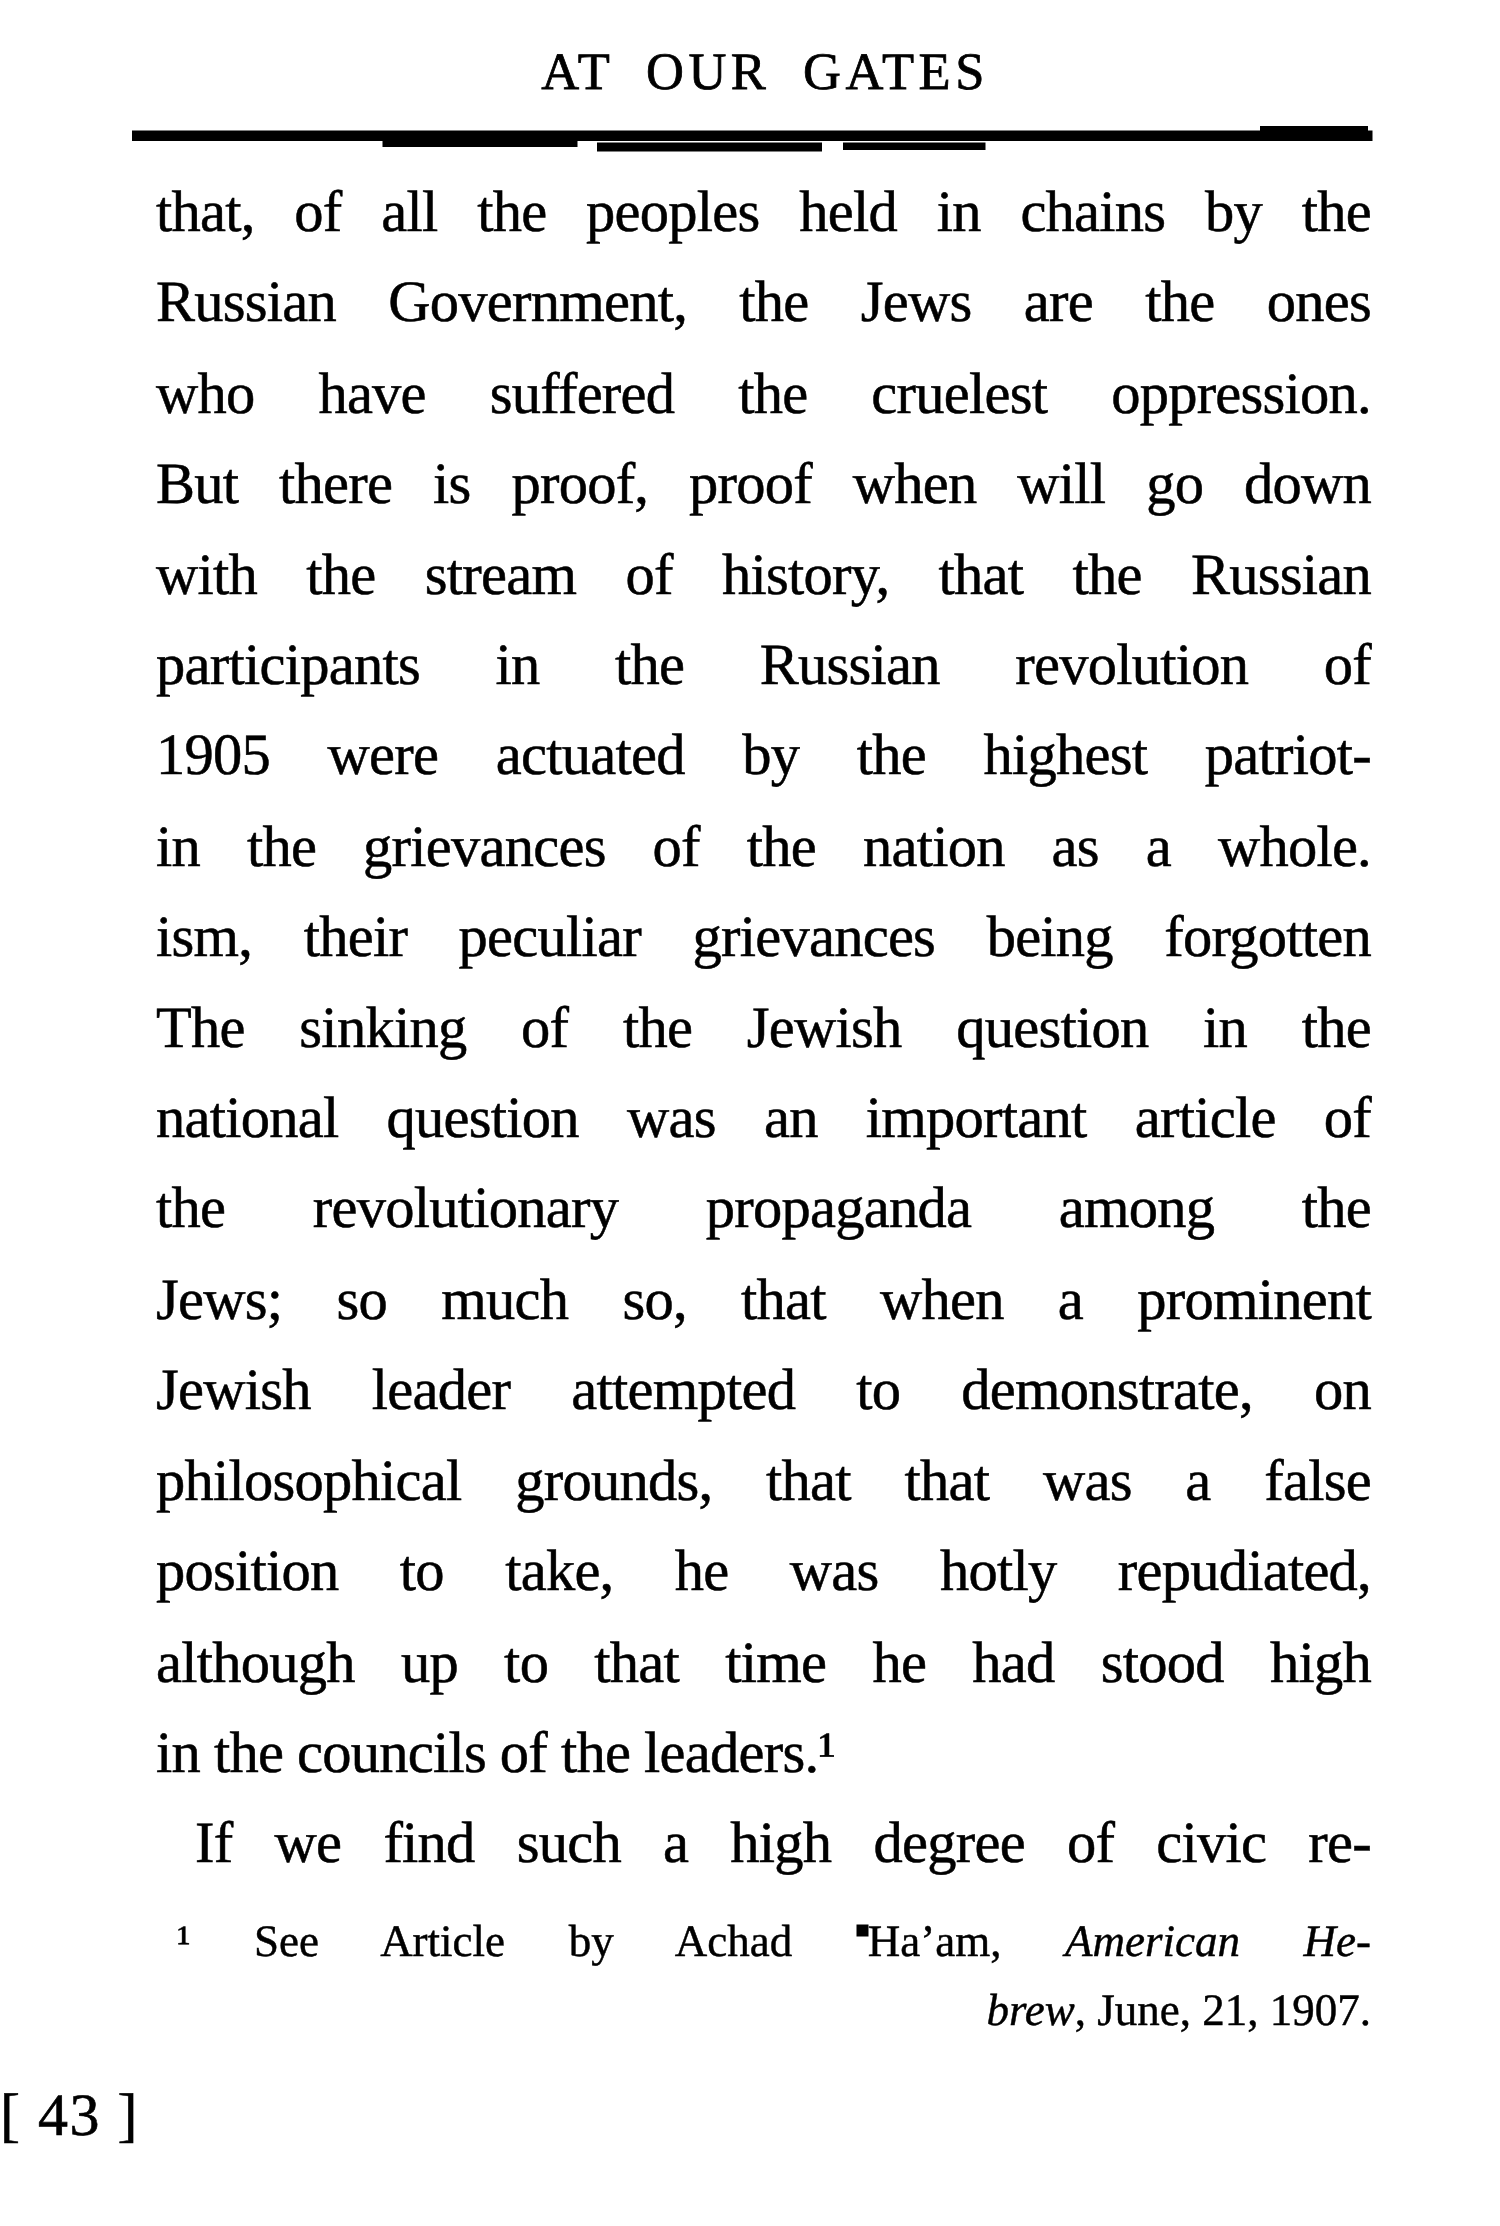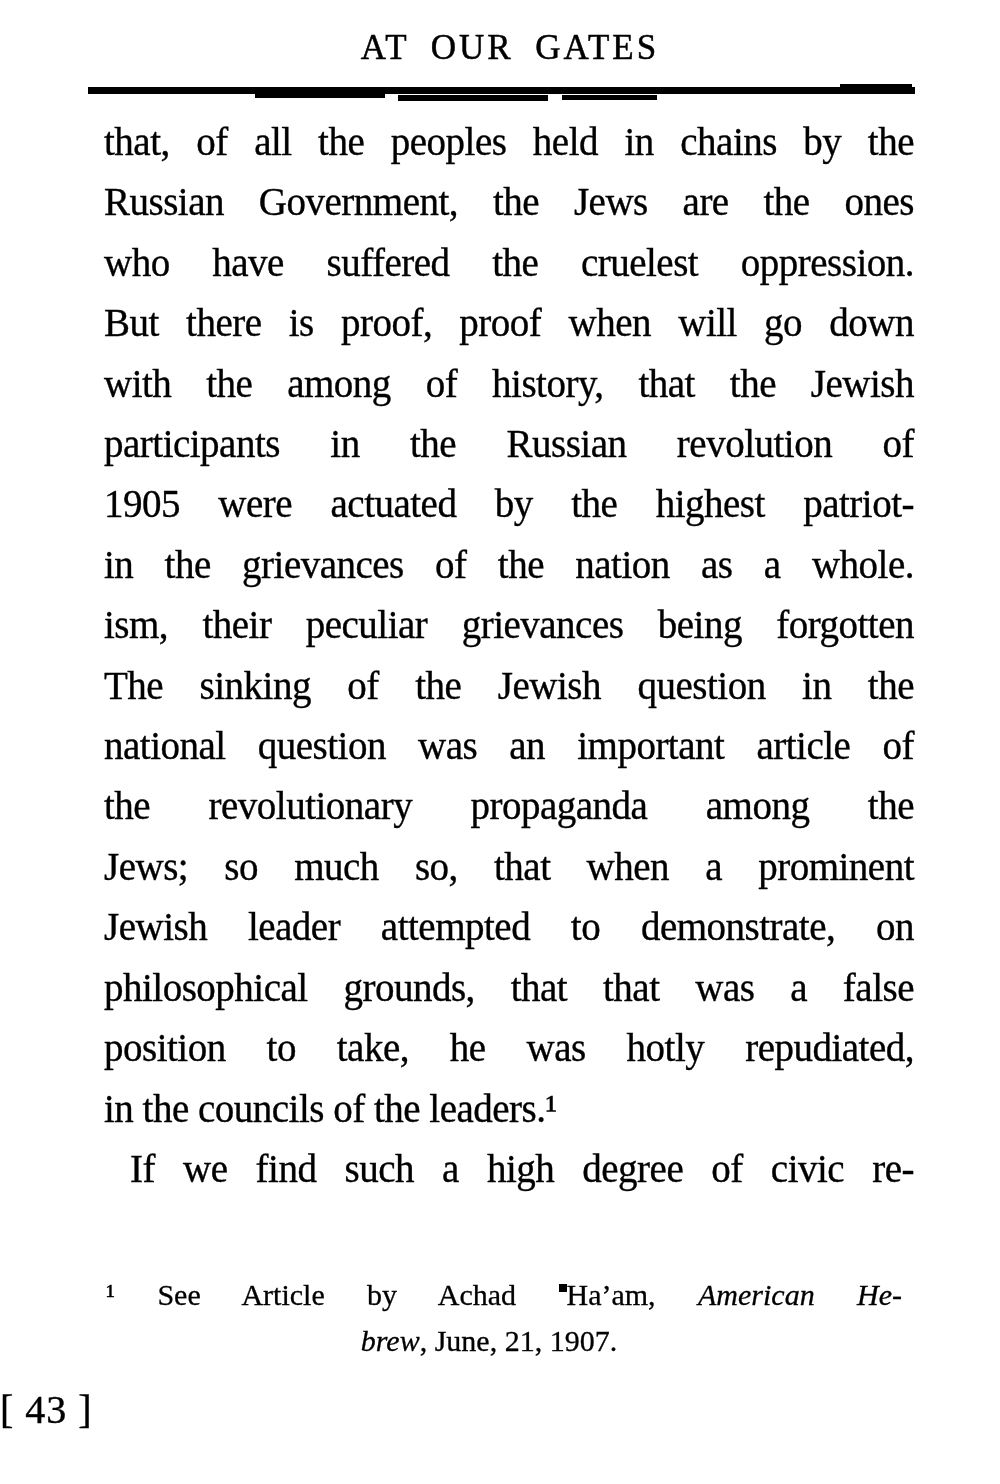--- a/index.html
+++ b/index.html
@@ -35,26 +35,26 @@
   .body-text {
     position: absolute; left: 88px; top: 112px; width: 826px;
     font-size: 39px; line-height: 60.4px;
     letter-spacing: -0.5px;
     -webkit-text-stroke: 0.35px #000;
   }
   .line { text-align: justify; text-align-last: justify; margin-left: 16px; }
   .line.plain { text-align: left; text-align-last: left; }
   .line.indent { text-indent: 26px; }
   .footnote {
-    position: absolute; left: 76px; top: 1272px; width: 826px;
+    position: absolute; left: 88px; top: 1272px; width: 826px;
     font-size: 30px; line-height: 46px;
     -webkit-text-stroke: 0.3px #000;
   }
   .fn-line1 { text-align: justify; text-align-last: justify; text-indent: 30px; }
-  .fn-line2 { text-align: center; }
+  .fn-line2 { text-align: right; }
   .italic { font-style: italic; }
   .ink-spot {
     display: inline-block; width: 8px; height: 8px;
     background: #000; transform: translateY(-13px);
   }
   .page-number {
     position: absolute; top: 1384px; left: 0; width: 100%;
     font-size: 40px; line-height: 52px;
     letter-spacing: 1px;
     -webkit-text-stroke: 0.4px #000;
@@ -71,32 +71,33 @@
   <div class="smudge s1"></div>
   <div class="smudge s2"></div>
   <div class="smudge s3"></div>
   <div class="smudge s4"></div>
 
   <div class="body-text">
     <div class="line">that, of all the peoples held in chains by the</div>
     <div class="line">Russian Government, the Jews are the ones</div>
     <div class="line">who have suffered the cruelest oppression.</div>
     <div class="line">But there is proof, proof when will go down</div>
-    <div class="line">with the among of history, that the Jewish</div>
+    <div class="line">with the stream of history, that the Russian</div>
     <div class="line">participants in the Russian revolution of</div>
     <div class="line">1905 were actuated by the highest patriot-</div>
     <div class="line">in the grievances of the nation as a whole.</div>
     <div class="line">ism, their peculiar grievances being forgotten</div>
     <div class="line">The sinking of the Jewish question in the</div>
     <div class="line">national question was an important article of</div>
     <div class="line">the revolutionary propaganda among the</div>
     <div class="line">Jews; so much so, that when a prominent</div>
     <div class="line">Jewish leader attempted to demonstrate, on</div>
     <div class="line">philosophical grounds, that that was a false</div>
     <div class="line">position to take, he was hotly repudiated,</div>
+    <div class="line">although up to that time he had stood high</div>
     <div class="line plain">in the councils of the leaders.¹</div>
     <div class="line indent">If we find such a high degree of civic re-</div>
   </div>
 
   <div class="footnote">
     <div class="fn-line1"><span>¹ See Article by Achad </span><span class="ink-spot"></span><span>Ha’am, </span><span class="italic">American He-</span></div>
     <div class="fn-line2"><span class="italic">brew</span><span>, June, 21, 1907.</span></div>
   </div>
 
   <div class="page-number">[ 43 ]</div>

